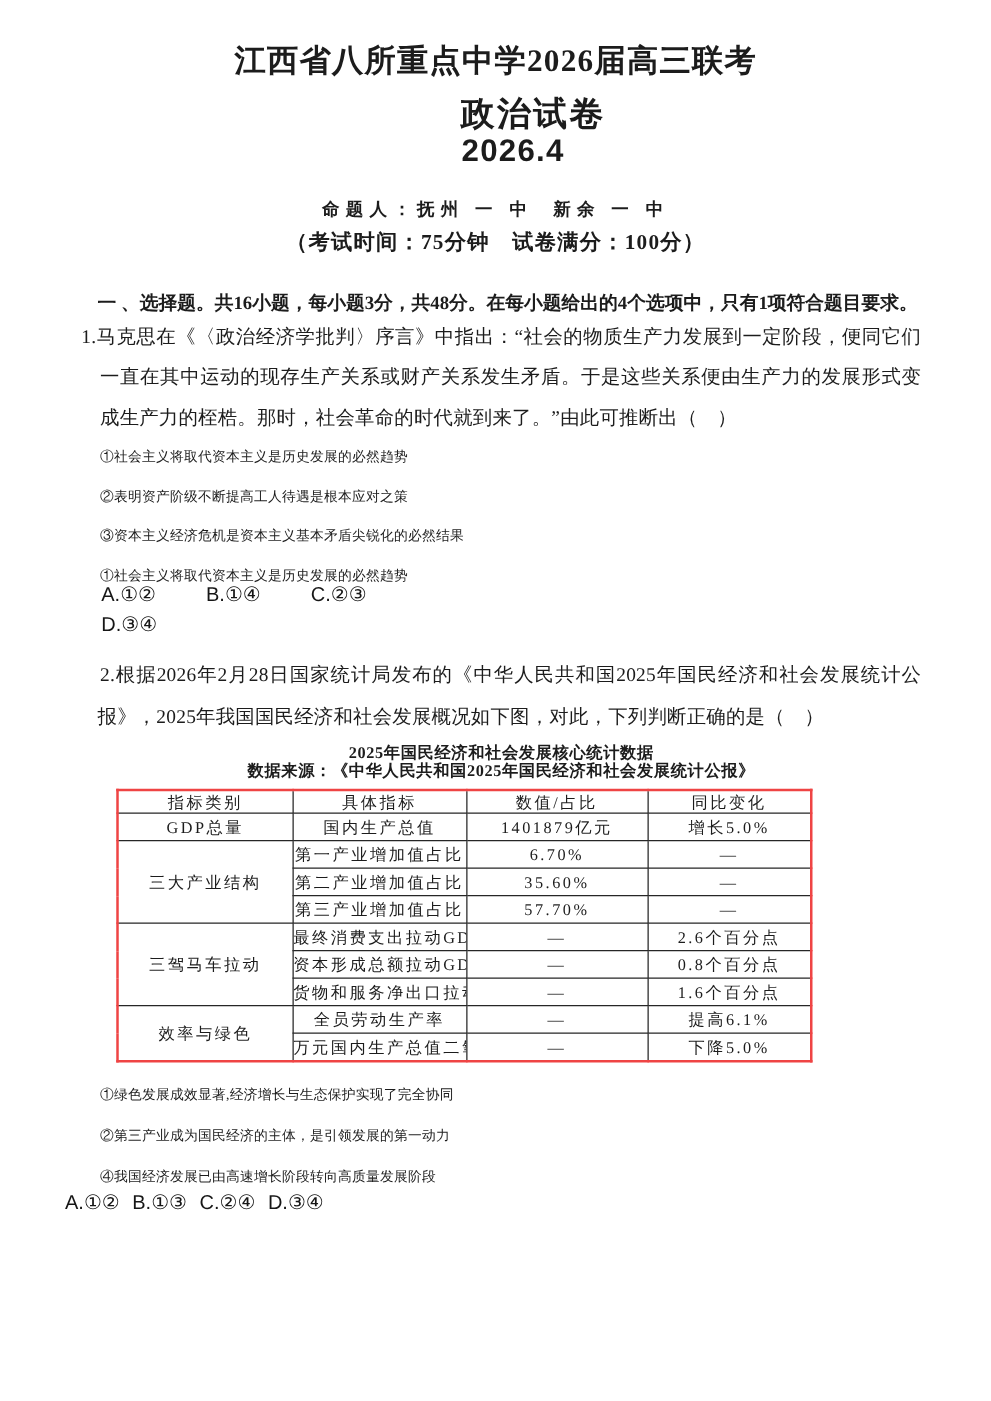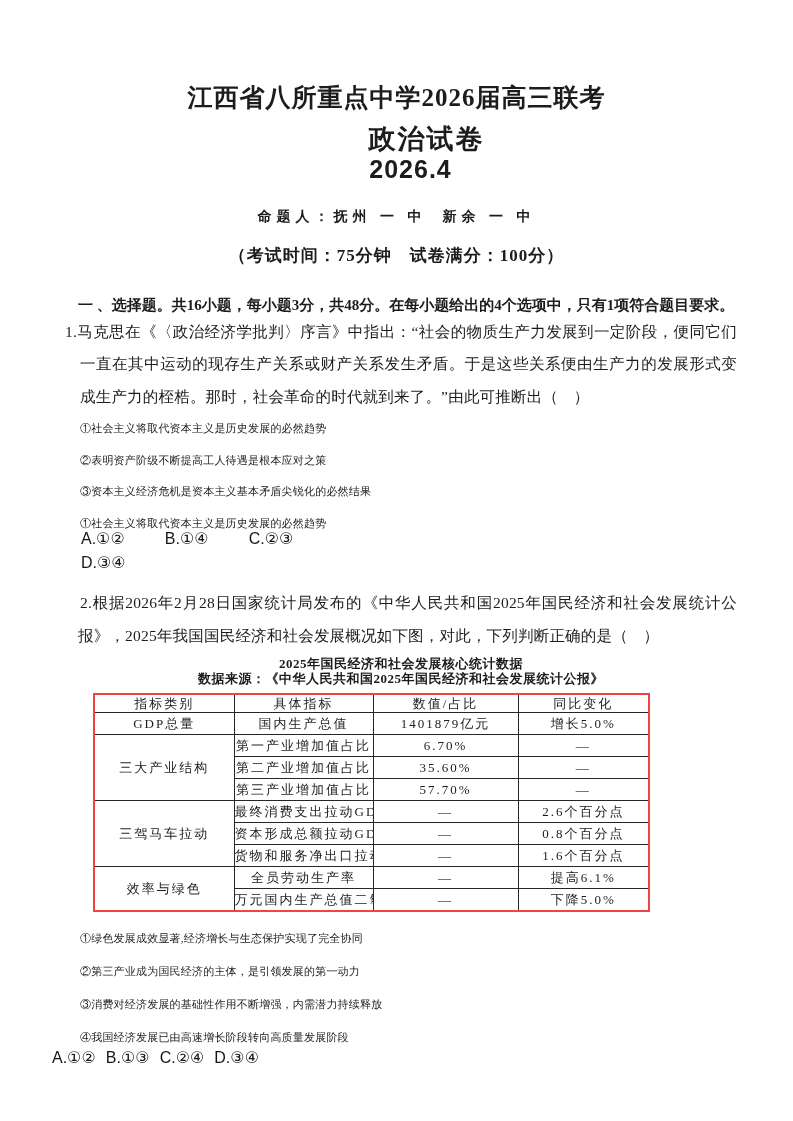--- a/index.html
+++ b/index.html
@@ -1,26 +1,26 @@
 <!DOCTYPE html>
 <html><head>
 <meta charset="utf-8">
 <style>
   html,body{margin:0;padding:0;background:#ffffff;}
   body{width:793px;height:1121px;overflow:hidden;}
-  .page{box-sizing:border-box;width:793px;height:1121px;padding-top:84px;
+  .page{box-sizing:border-box;width:793px;height:1121px;padding-top:36px;
         font-family:"Liberation Serif","DejaVu Serif",serif;color:#1c1c1c;}
   .title{text-align:center;font-weight:700;font-size:25px;line-height:28px;letter-spacing:1px;}
   .subtitle{text-align:center;font-weight:700;font-size:27px;line-height:30px;margin-top:12px;
         transform:translateX(30px);letter-spacing:2px;}
   .date{text-align:center;font-weight:700;font-size:25px;line-height:24px;margin-top:3px;
         font-family:"Liberation Sans","DejaVu Sans",sans-serif;transform:translateX(14px);letter-spacing:1px;}
   .setters{display:flex;justify-content:center;gap:16px;font-weight:700;font-size:14px;
         letter-spacing:5px;margin-top:26px;line-height:20px;}
-  .exam-info{text-align:center;font-weight:700;font-size:17px;line-height:24px;margin-top:17px;letter-spacing:1px;}
+  .exam-info{text-align:center;font-weight:700;font-size:17px;line-height:24px;margin-top:3px;letter-spacing:1px;}
   .content{padding:0 56px 0 65px;}
   .section-header{font-weight:700;font-size:15px;line-height:22px;margin:26px 0 0 13px;white-space:nowrap;}
   .stem{margin:0;padding-left:15px;text-indent:-15px;font-size:15.5px;line-height:32.4px;
         text-align:justify;letter-spacing:0.2px;}
   .q1stem{margin-top:0;}
   .q2stem{margin-top:12px;margin-left:13px;padding-left:0;text-indent:2px;}
   .option{margin:0 0 0 15px;font-size:11px;line-height:31.5px;letter-spacing:0.2px;white-space:nowrap;}
   .q2opts .option{line-height:33px;}
   .q2opts{margin-top:10px;}
   .answers{display:flex;gap:40px;font-family:"Liberation Sans","DejaVu Sans",sans-serif;
@@ -139,21 +139,20 @@
           <td>万元国内生产总值二氧化碳排放</td>
           <td>—</td>
           <td>下降5.0%</td>
         </tr>
       </tbody>
     </table>
 
     <div class="q2opts">
       <p class="option">①绿色发展成效显著,经济增长与生态保护实现了完全协同</p>
       <p class="option">②第三产业成为国民经济的主体，是引领发展的第一动力</p>
-      <p class="option">③消费对经济发展的基础性作用不断增强，内需潜力持续释放</p>
       <p class="option">④我国经济发展已由高速增长阶段转向高质量发展阶段</p>
     </div>
     <div class="answers q2-answers">
       <span class="ans">A.①②</span>
       <span class="ans">B.①③</span>
       <span class="ans">C.②④</span>
       <span class="ans">D.③④</span>
     </div>
   </div>
 </div>

